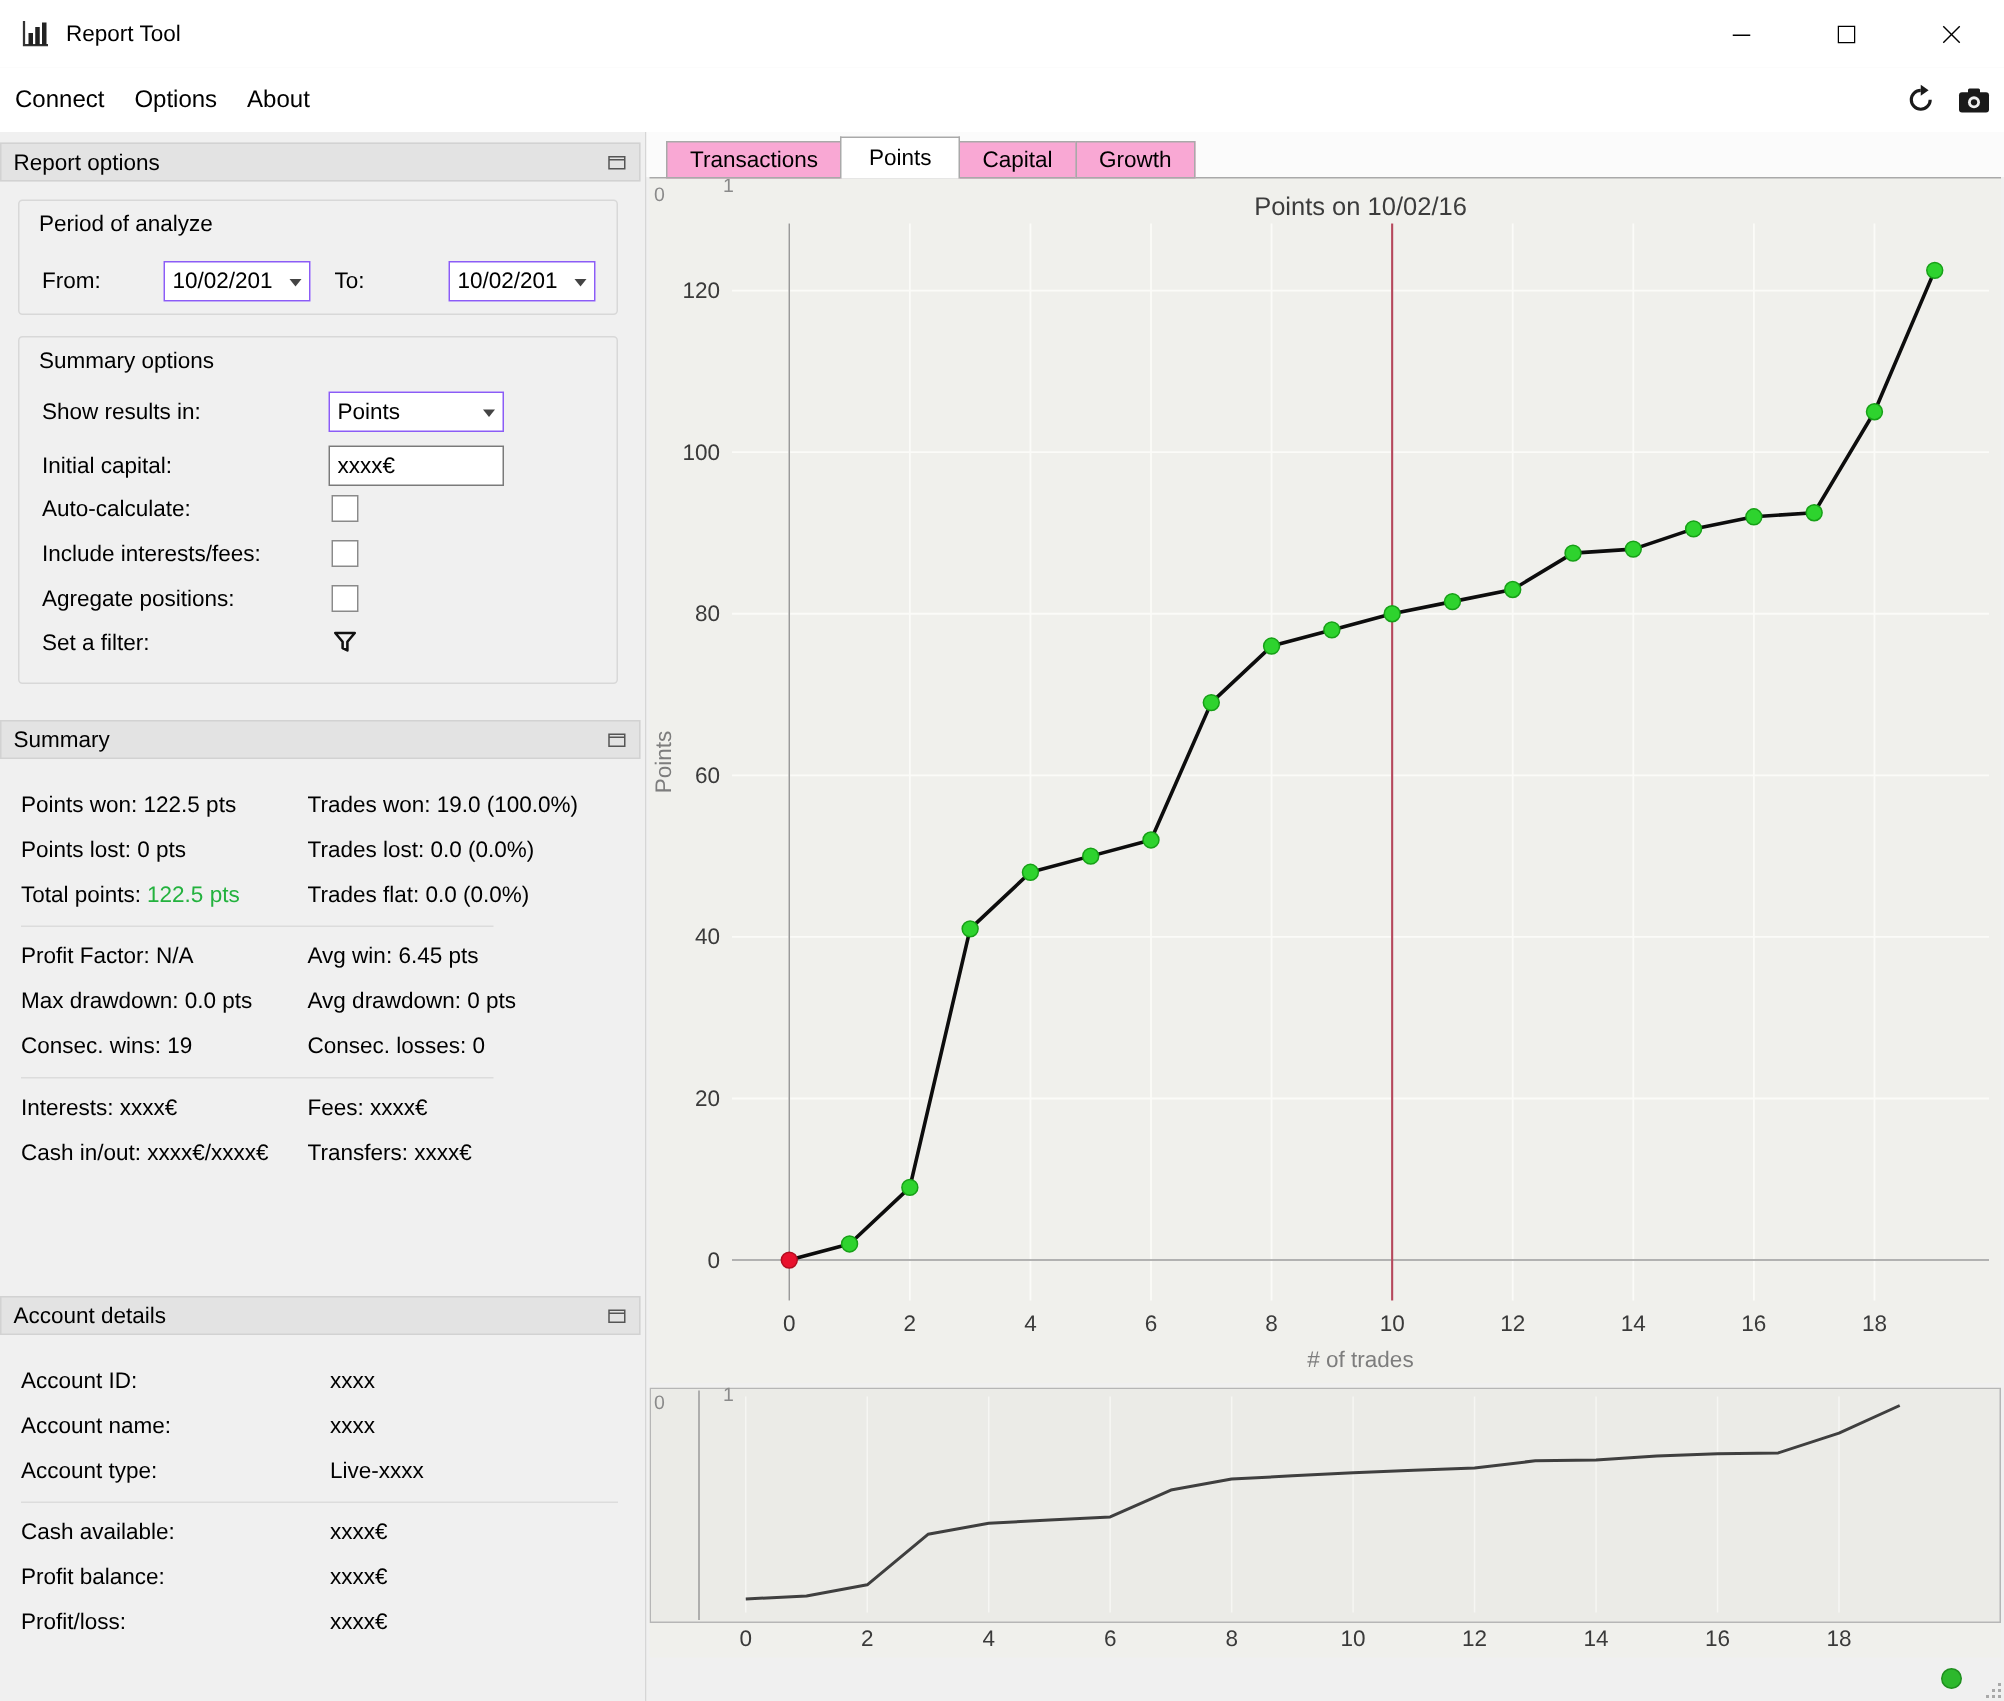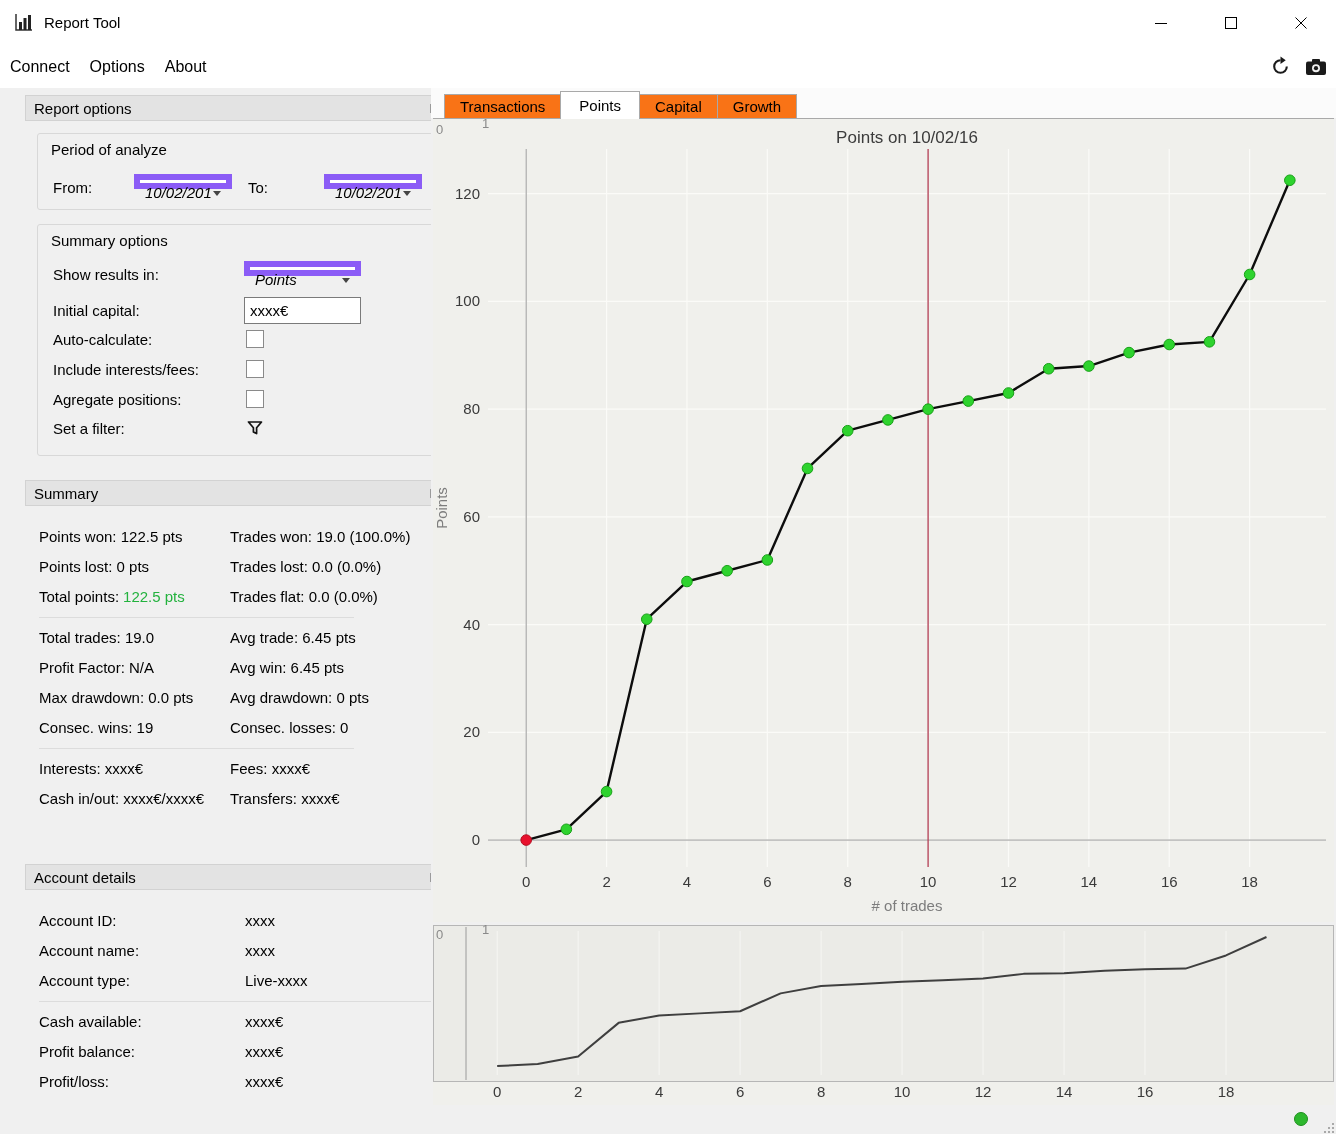--- a/index.html
+++ b/index.html
@@ -14,33 +14,33 @@
   .win-controls { position:absolute; right:0; top:0; height:45px; display:flex; }
   .win-btn { width:70px; height:45px; display:flex; align-items:center; justify-content:center; cursor:default; }
 
   
   .menubar { position:absolute; top:45px; left:0; width:1336px; height:43px; background:#ffffff; display:flex; align-items:stretch; }
   .menu-item { padding:0 10px; line-height:43px; font-size:16px; }
   .menubar-icons { position:absolute; right:8px; top:0; height:43px; display:flex; align-items:center; gap:12px; }
   .icon-btn { width:24px; height:24px; display:flex; align-items:center; justify-content:center; }
 
   
-  .left-panel { position:absolute; top:88px; left:0; width:431px; height:1046px; background:#f0f0f0; border-right:1px solid #d6d6d6;margin-left:25px; }
+  .left-panel { position:absolute; top:88px; left:0; width:431px; height:1046px; background:#f0f0f0; border-right:1px solid #d6d6d6; }
   .dock-header { position:absolute; left:0; width:427px; height:26px; background:#e3e3e3; border:1px solid #d2d2d2;
                  display:flex; align-items:center; justify-content:space-between; padding:0 7px 0 8px; font-size:15px; }
   .dh-report { top:7px; } .dh-summary { top:392px; } .dh-account { top:776px; }
   .float-btn { width:16px; height:14px; display:flex; align-items:center; justify-content:center; }
 
   .groupbox { position:absolute; border:1px solid #d8d8d8; border-radius:3px; }
   .gb-period { top:45px; left:12px; width:400px; height:77px;padding-left:36px; }
   .gb-summary { top:136px; left:12px; width:400px; height:232px; }
   .gb-title { position:absolute; top:7px; left:13px; font-size:15px; }
   .lbl { position:absolute; font-size:15px; white-space:nowrap; }
 
-  .combo { position:absolute; height:15px; background:#fff; border:6px solid #8b5cf6;font-style:italic; }
+  .combo { position:absolute; height:27px; background:#fff; border:1px solid #8b5cf6; }
   .combo-text { position:absolute; left:5px; right:15px; top:0; line-height:25px; font-size:15px; white-space:nowrap; overflow:hidden; }
   .combo-arrow { position:absolute; right:5px; top:11px; width:0; height:0;
                  border-left:4px solid transparent; border-right:4px solid transparent; border-top:5px solid #444; }
   .combo-from { left:96px; top:40px; width:98px; }
   .combo-to   { left:286px; top:40px; width:98px; }
   .from-lbl { left:15px; top:40px; line-height:27px; }
   .to-lbl   { left:210px; top:40px; line-height:27px; }
 
   .so-lbl-1 { left:15px; top:36px; line-height:27px; }
   .so-combo { left:206px; top:36px; width:117px; }
@@ -64,21 +64,21 @@
 
   .account-content { position:absolute; top:802px; left:0; width:431px; padding-top:16px; font-size:15px; }
   .arow { position:relative; height:30px; }
   .arow .al { position:absolute; left:14px; top:0; line-height:30px; white-space:nowrap; }
   .arow .av { position:absolute; left:220px; top:0; line-height:30px; white-space:nowrap; }
 
   
   .right-panel { position:absolute; left:431px; top:88px; width:905px; height:1046px; background:#f0f0f0; }
   .tabstrip-bg { position:absolute; top:0; left:0; right:0; height:30px; background:#fbfbfb; }
   .tabbar { position:absolute; top:3px; left:13px; height:28px; display:flex; align-items:flex-end; z-index:5; }
-  .tab { height:25px; line-height:24px; padding:0 15px; font-size:15px; background:#f97316; border:1px solid #a9a9a9; margin-right:-1px; }
+  .tab { height:25px; line-height:24px; padding:0 15px; font-size:15px; background:#f9a8d4; border:1px solid #a9a9a9; margin-right:-1px; }
   .tab.active { height:28px; line-height:27px; background:#fff; border-bottom:none; position:relative; z-index:6; padding:0 18px; }
   .chart-pane { position:absolute; top:30px; left:2px; width:901px; height:804px; background:#f0f0ec; border-top:1px solid #a9a9a9; }
   .nav-pane { position:absolute; top:837px; left:2px; width:901px; height:180px; background:#f0f0ec; }
 
   .status-led { position:absolute; left:1294px; top:1112px; width:14px; height:14px; border-radius:50%; background:#2db82d; border:1px solid #1f8f1f; }
   .resize-grip { position:absolute; right:1px; bottom:1px; width:13px; height:13px; }
 </style>
 </head>
 <body>
 
@@ -206,24 +206,20 @@
     </div>
     <div class="srow">
       <span class="cl">Points lost: 0 pts</span>
       <span class="cr">Trades lost: 0.0 (0.0%)</span>
     </div>
     <div class="srow">
       <span class="cl"><span>Total points:</span><span class="green-val" style="color: rgb(35, 178, 62);">122.5 pts</span></span>
       <span class="cr">Trades flat: 0.0 (0.0%)</span>
     </div>
     <hr class="sep">
-    <div class="srow">
-      <span class="cl">Total trades: 19.0</span>
-      <span class="cr">Avg trade: 6.45 pts</span>
-    </div>
     <div class="srow">
       <span class="cl">Profit Factor: N/A</span>
       <span class="cr">Avg win: 6.45 pts</span>
     </div>
     <div class="srow">
       <span class="cl">Max drawdown: 0.0 pts</span>
       <span class="cr">Avg drawdown: 0 pts</span>
     </div>
     <div class="srow">
       <span class="cl">Consec. wins: 19</span>

